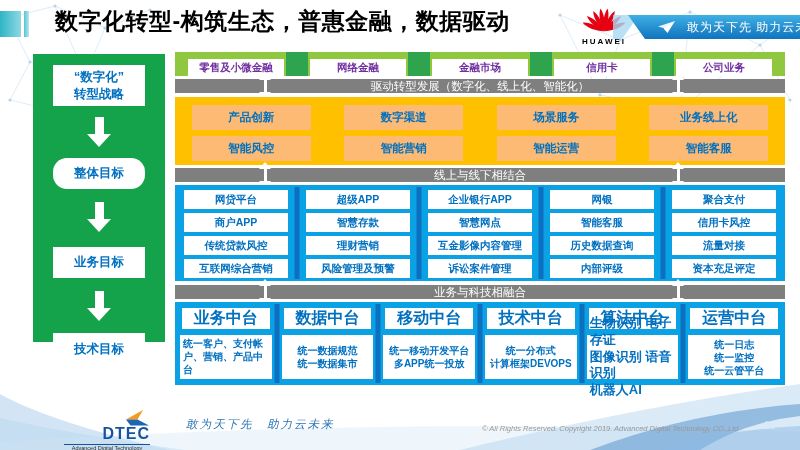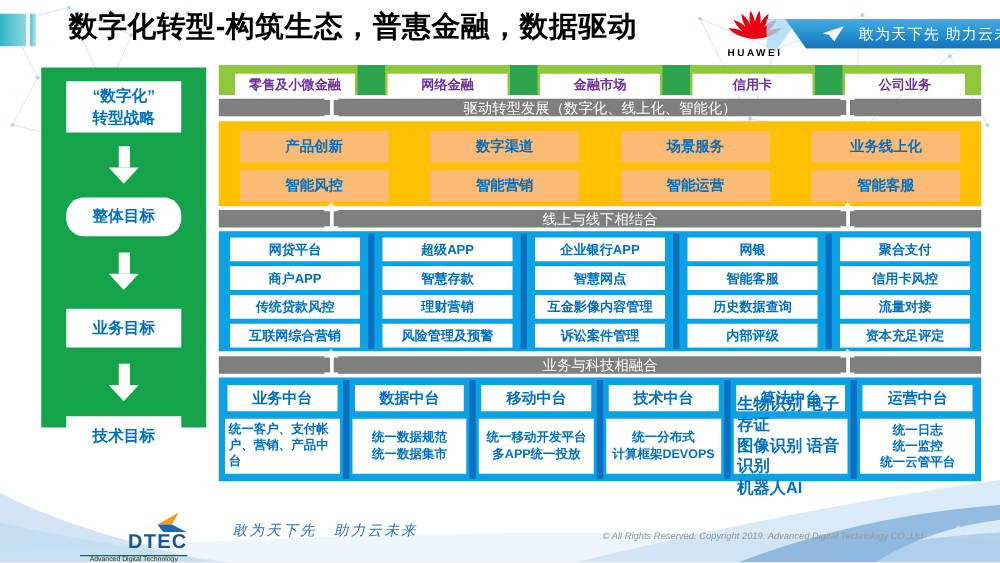--- a/index.html
+++ b/index.html
@@ -76,21 +76,21 @@
   .pr1{top:5px;} .pr2{top:28px;} .pr3{top:51px;} .pr4{top:74px;}
   .plat-cell{flex:1;display:flex;align-items:center;justify-content:center;}
   .plat-box{width:86%;height:19px;background:#fff;color:#0070c0;font-weight:bold;font-size:10.5px;
     display:flex;align-items:center;justify-content:center;white-space:nowrap;}
 
   
   .mid-section{position:absolute;left:175px;top:302px;width:610px;height:83px;background:#0aa2e4;z-index:2;display:flex;}
   .mid-sep{position:absolute;top:2px;bottom:2px;width:5px;background:#0c6fbf;transform:translateX(-50%);z-index:0;}
   .mid-col{flex:1;position:relative;z-index:1;}
   .mp-title{position:absolute;left:7%;right:7%;top:6px;height:21px;background:#fff;color:#0070c0;
-    font-weight:bold;font-size:12px;display:flex;align-items:center;justify-content:center;white-space:nowrap;}
+    font-weight:bold;font-size:16px;display:flex;align-items:center;justify-content:center;white-space:nowrap;}
   .mp-detail{position:absolute;left:5%;right:5%;top:33px;height:44px;background:#fff;color:#0070c0;
     font-weight:bold;font-size:10px;line-height:1.3;display:flex;align-items:center;justify-content:center;
     text-align:center;white-space:pre-line;box-sizing:border-box;padding:2px 3px;}
   .mid-col:nth-child(6) .mp-detail{justify-content:flex-start;align-items:flex-start;text-align:left;white-space:normal;}
   .mid-col:nth-child(10) .mp-detail{font-size:13px;justify-content:flex-start;align-items:center;text-align:left;}
 
   
   .adtec{position:absolute;left:64px;top:410px;z-index:2;line-height:1;}
   .adtec-row{display:flex;align-items:flex-end;flex-direction:column;}
   .adtec-word{color:#17549e;font-weight:bold;font-size:16px;letter-spacing:1px;margin-left:2px;}

